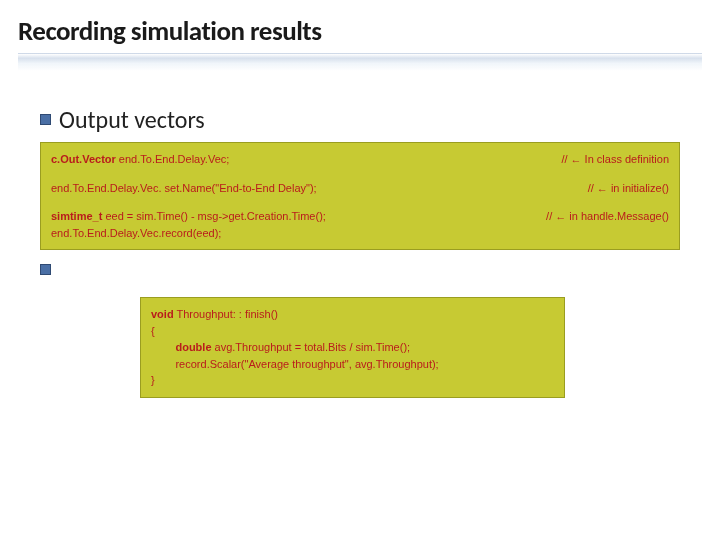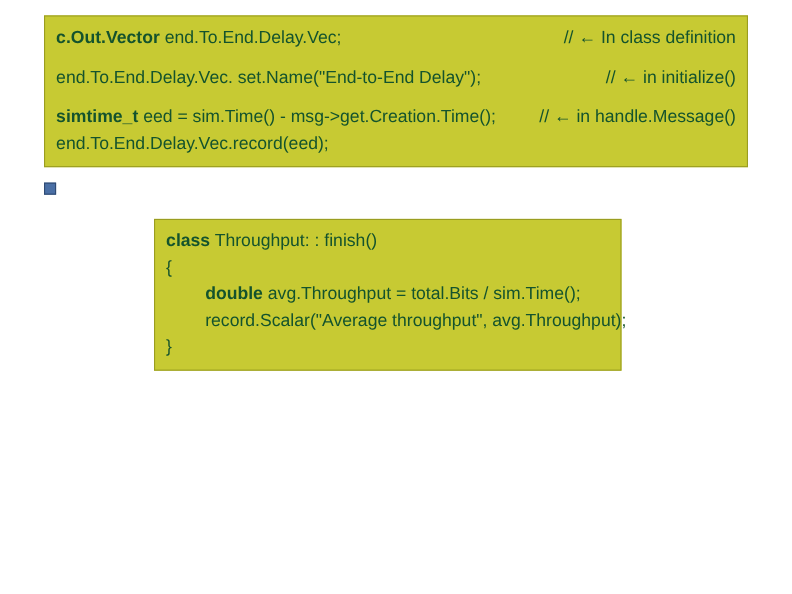--- a/index.html
+++ b/index.html
@@ -62,48 +62,56 @@
     padding: 8px 10px;
     margin: 4px 0 8px 0;
   }
   .codebox.narrow {
     width: 425px;
     margin-left: 100px;
     margin-top: 22px;
   }
   .codebox pre {
     font-family: Arial, "Helvetica", sans-serif;
-    font-size: 16px;
+    font-size: 11px;
     line-height: 1.5;
     white-space: pre;
-    color: #14532d;
+    color: #b91c1c;
   }
   .codebox .row {
     display: flex;
     justify-content: space-between;
   }
   .codebox .row .left { flex: 0 0 auto; }
   .codebox .row .right { flex: 0 0 auto; padding-left: 18px; }
   .b { font-weight: 700; }
   .gap { height: 12px; }
 </style>
 </head>
 <body>
 <div class="slide">
 
+  <div class="title-area">
+    <h1>Recording simulation results</h1>
+    <div class="underline"></div>
+  </div>
 
   <div class="body-area">
 
+    <div class="bullet-line">
+      <span class="bullet"></span>
+      <span class="bullet-text">Output vectors</span>
+    </div>
 
     <div class="codebox">
       <pre><div class="row"><span class="left"><span class="b">c.Out.Vector</span><span> end.To.End.Delay.Vec;</span></span><span class="right">// ← In class definition</span></div><div class="gap"></div><div class="row"><span class="left">end.To.End.Delay.Vec. set.Name("End-to-End Delay");</span><span class="right">// ← in initialize()</span></div><div class="gap"></div><div class="row"><span class="left"><span class="b">simtime_t</span><span> eed = sim.Time() - msg-&gt;get.Creation.Time();</span></span><span class="right">// ← in handle.Message()</span></div><div class="row"><span class="left">end.To.End.Delay.Vec.record(eed);</span></div></pre>
     </div>
 
     <div class="bullet-line">
       <span class="bullet"></span>
     </div>
 
     <div class="codebox narrow">
-      <pre><div><span class="b">class</span><span> Throughput: : finish()</span></div><div>{</div><div>        <span class="b">double</span><span> avg.Throughput = total.Bits / sim.Time();</span></div><div>        <span>record.Scalar("Average throughput", avg.Throughput);</span></div><div>}</div></pre>
+      <pre><div><span class="b">void</span><span> Throughput: : finish()</span></div><div>{</div><div>        <span class="b">double</span><span> avg.Throughput = total.Bits / sim.Time();</span></div><div>        <span>record.Scalar("Average throughput", avg.Throughput);</span></div><div>}</div></pre>
     </div>
 
   </div>
 </div>
 
 </body></html>

